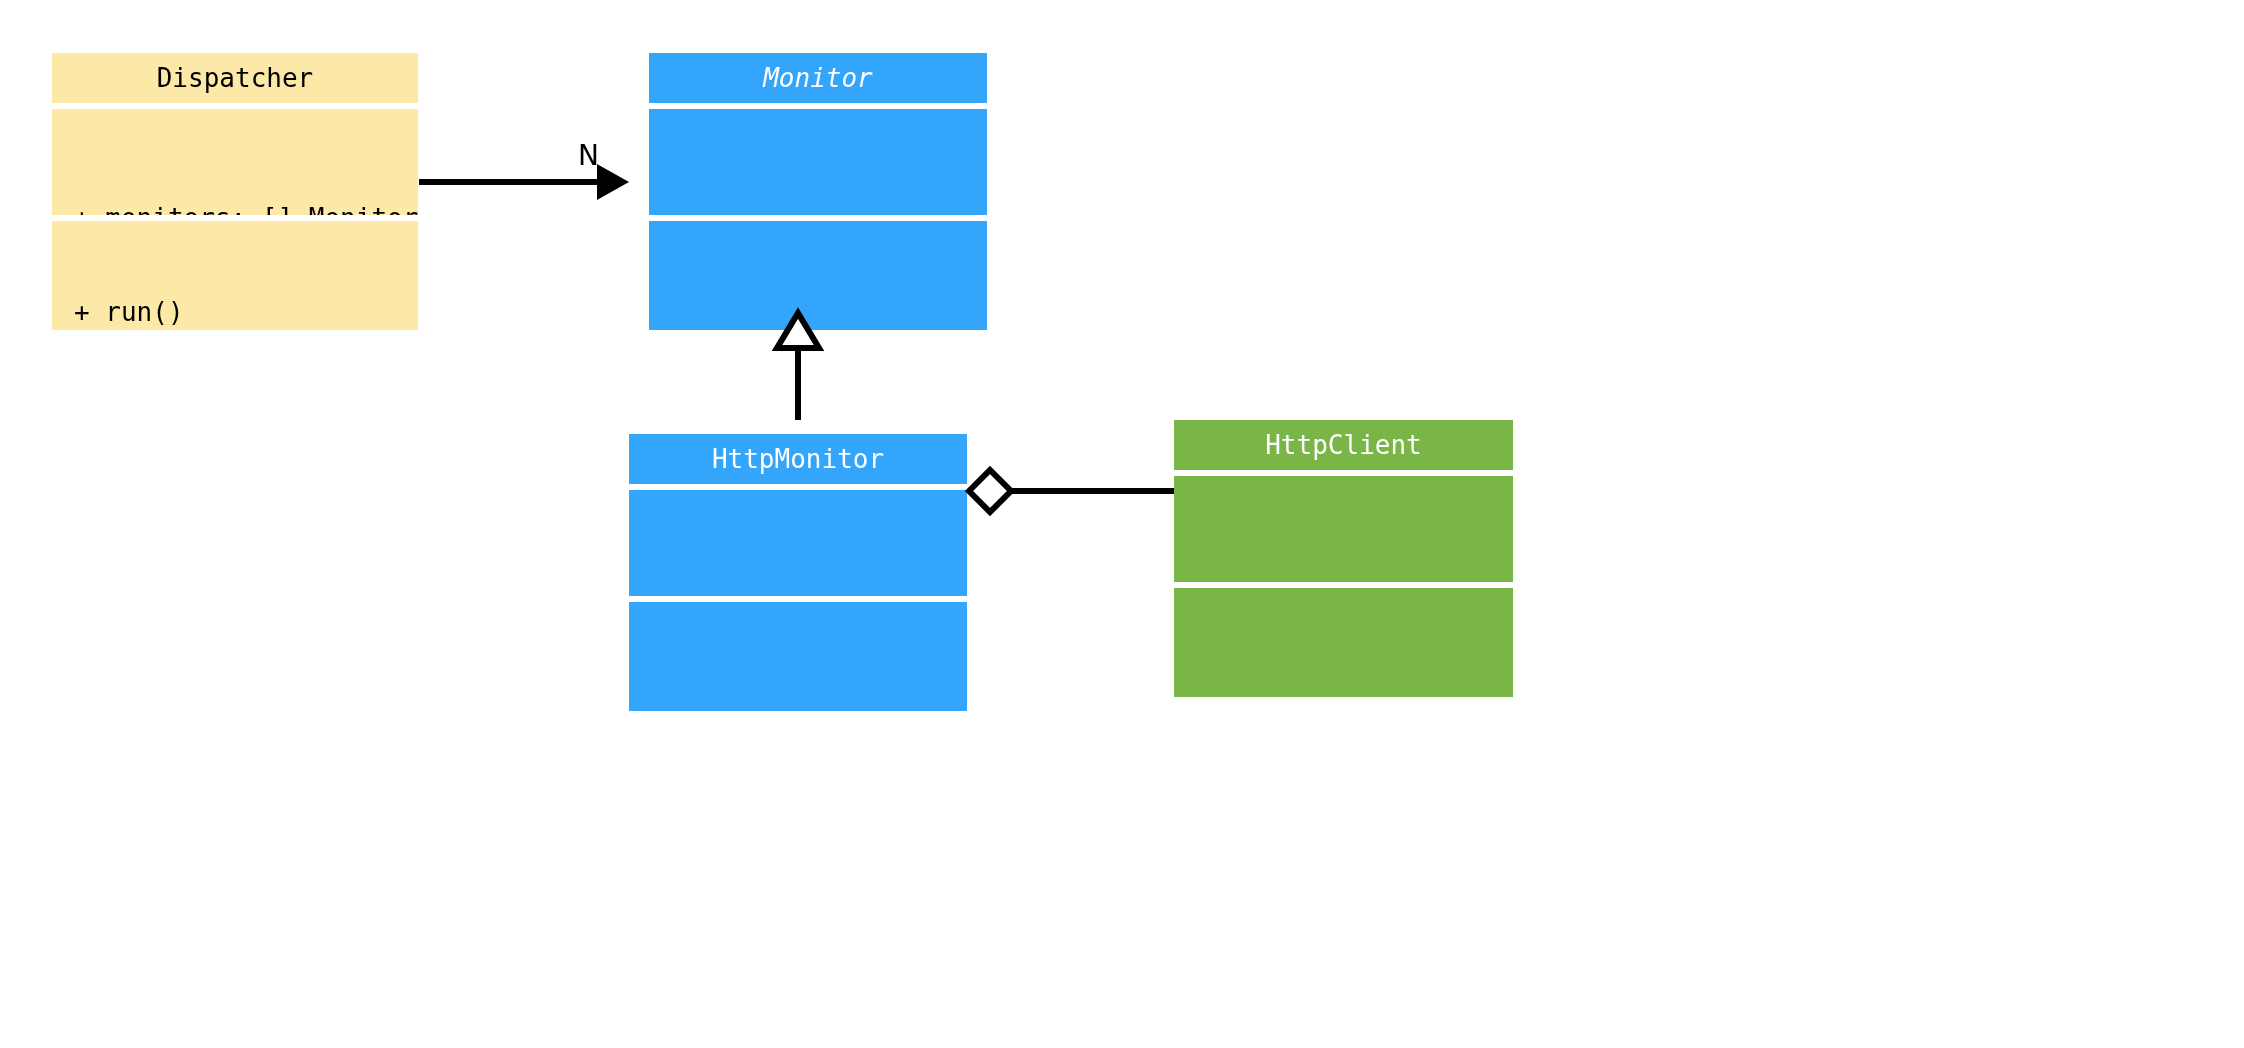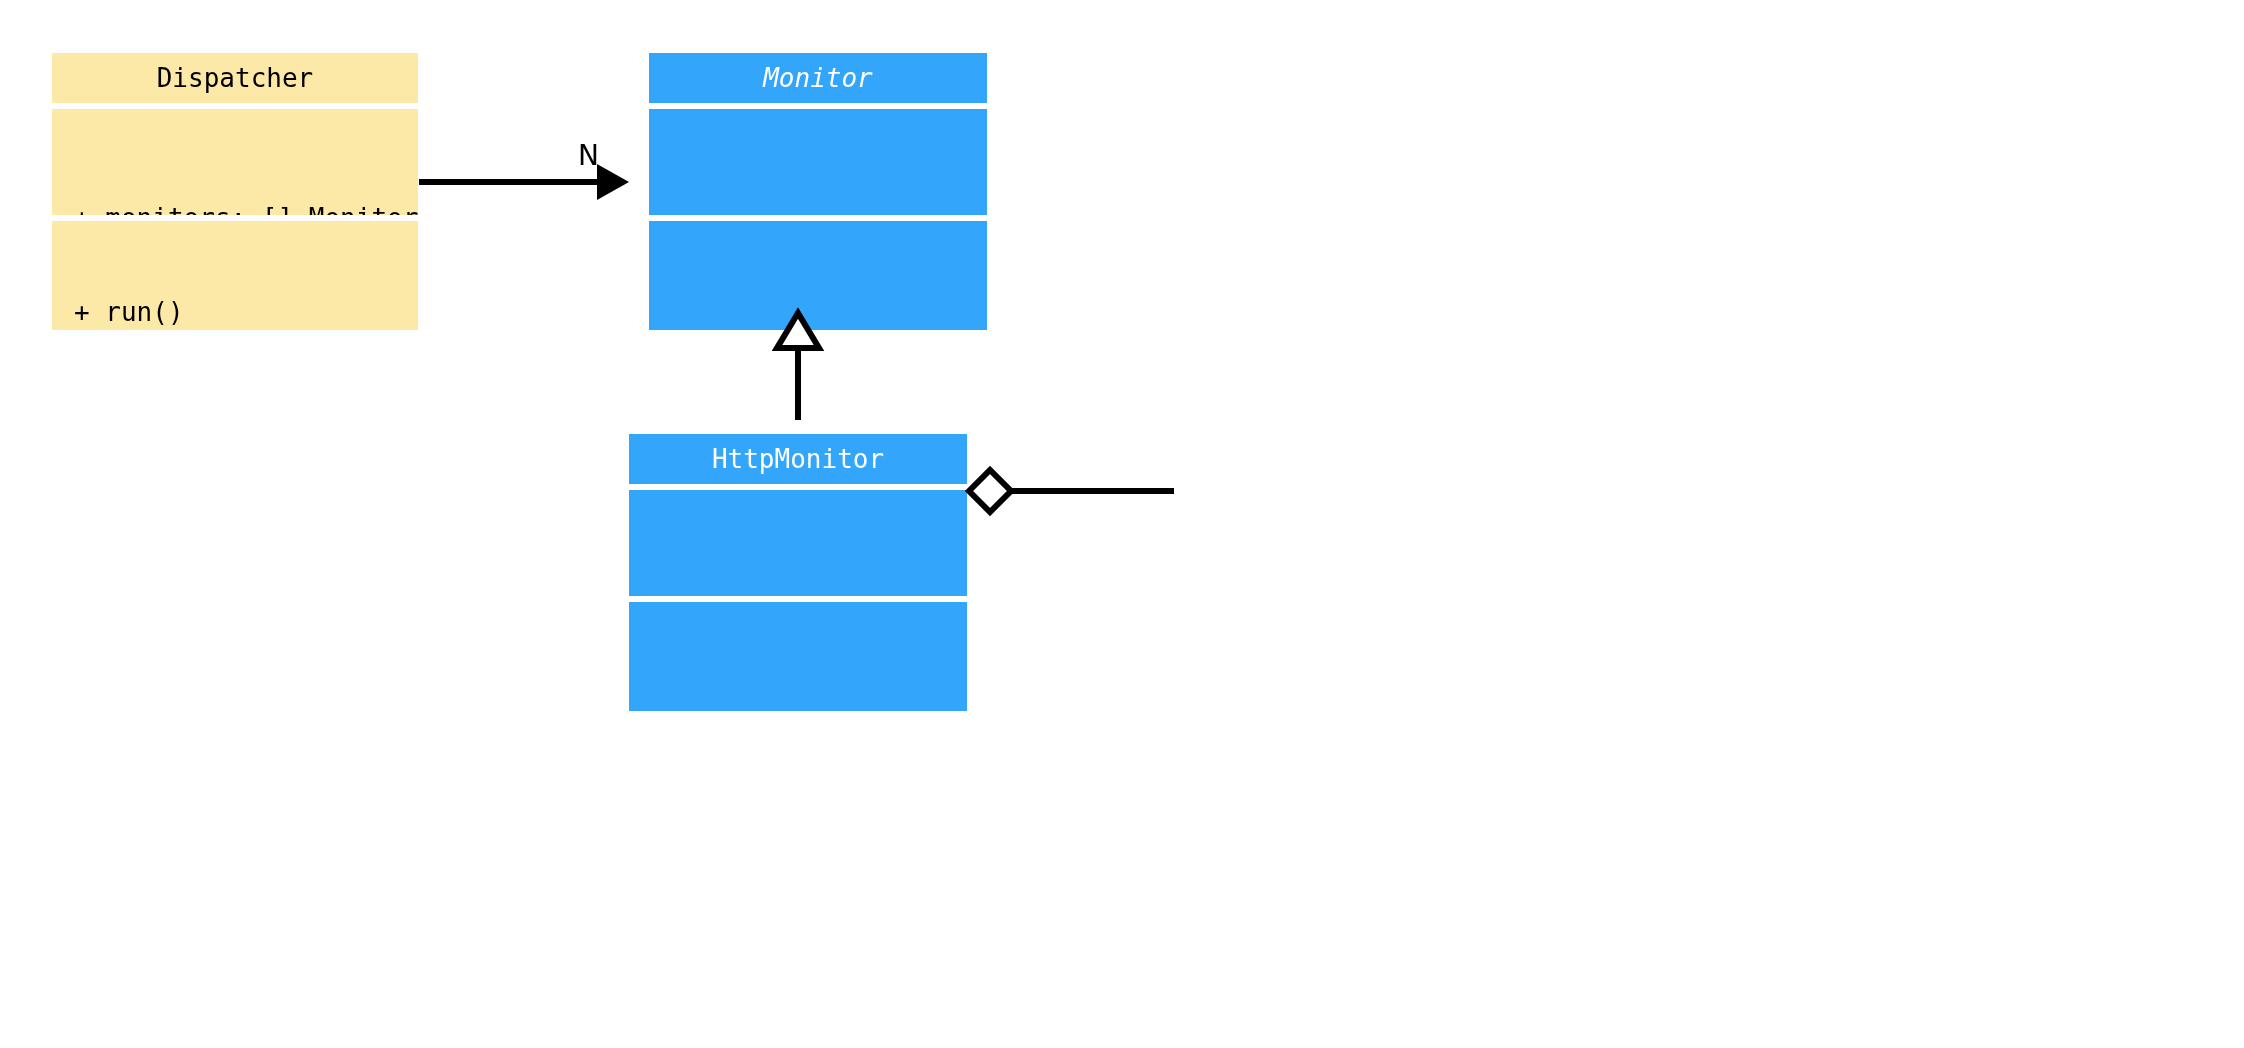--- a/index.html
+++ b/index.html
@@ -105,20 +105,31 @@
     <div class="uml-gap"></div>
     <div class="uml-row uml-attrs" style="height:106px; padding-top:44px;">
       <div class="uml-line">+ check_every: int</div>
     </div>
     <div class="uml-gap"></div>
     <div class="uml-row uml-methods" style="height:109px; padding-top:48px;">
       <div class="uml-line">+ check()</div>
     </div>
   </div>
 
+  <div class="uml-class" style="left:1174px; top:420px; width:339px; --fill:#7ab547; --ink:#ffffff;">
+    <div class="uml-row uml-title">HttpClient</div>
+    <div class="uml-gap"></div>
+    <div class="uml-row uml-attrs" style="height:106px; padding-top:44px;">
+      <div class="uml-line">+ check_every: int</div>
+    </div>
+    <div class="uml-gap"></div>
+    <div class="uml-row uml-methods" style="height:109px; padding-top:48px;">
+      <div class="uml-line">+ check()</div>
+    </div>
+  </div>
 
   <svg class="overlay" viewBox="0 0 2244 1048" xmlns="http://www.w3.org/2000/svg">
 
     <g>
       <line x1="419" y1="182" x2="610" y2="182" stroke="#000000" stroke-width="6"></line>
       <polygon points="629,182 597,164 597,200" fill="#000000"></polygon>
     </g>
 
     <g>
       <line x1="798" y1="420" x2="798" y2="347" stroke="#000000" stroke-width="6"></line>

